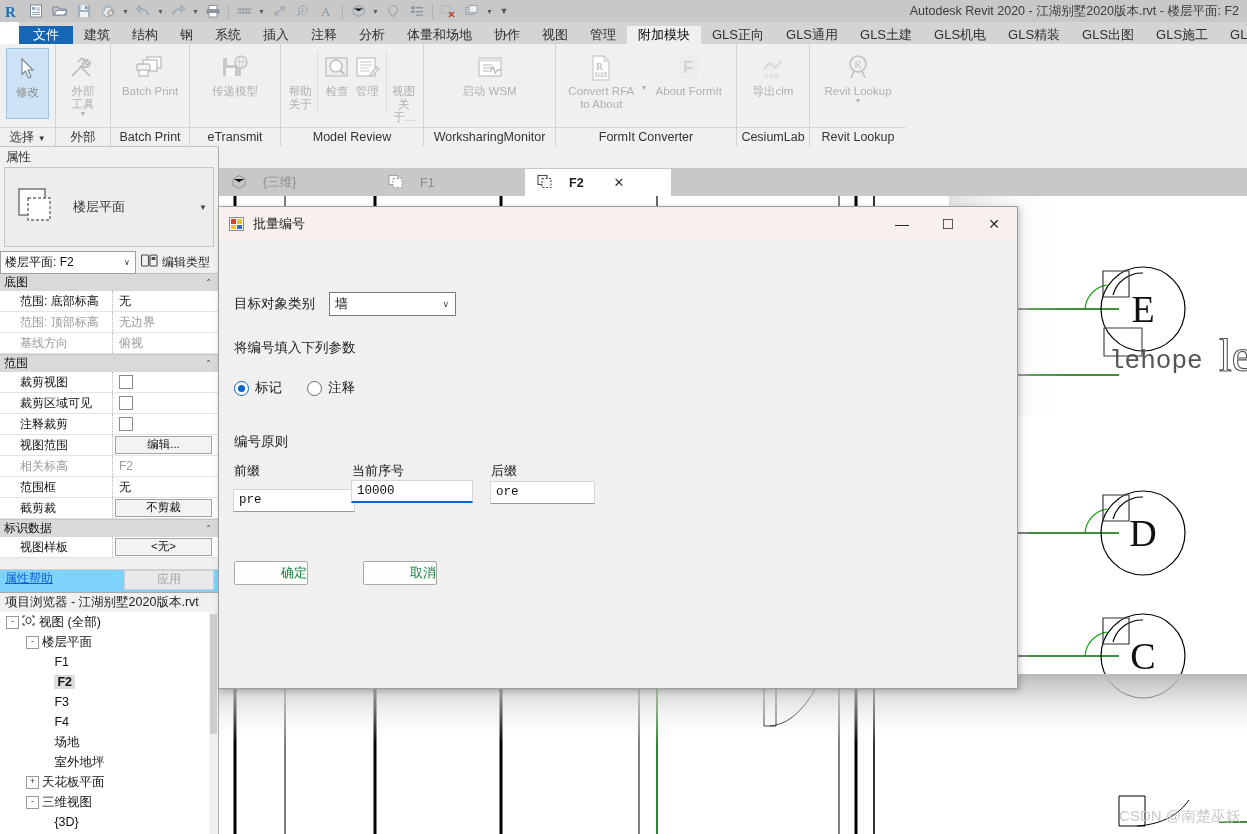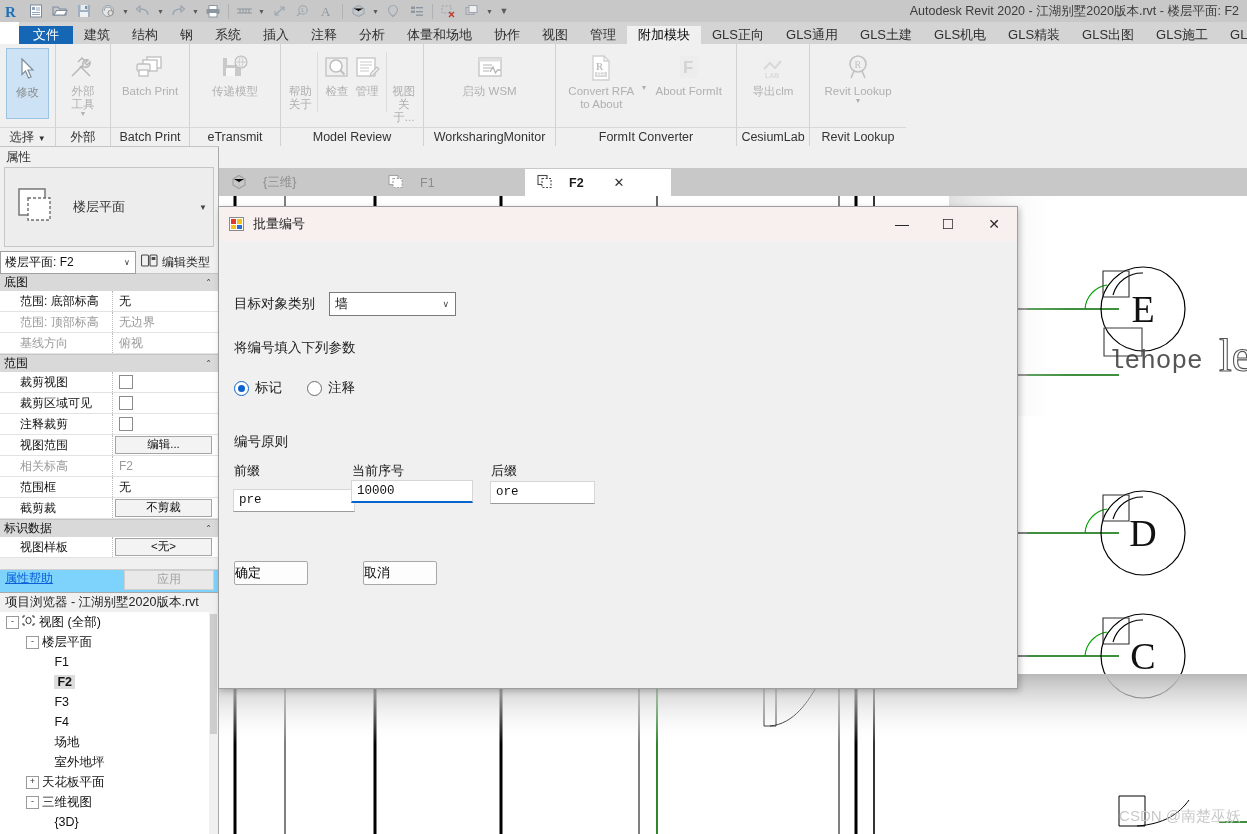--- a/index.html
+++ b/index.html
@@ -164,21 +164,21 @@
   .radio.on{border-color:#0b63ce;}
   .radio.on::after{content:"";position:absolute;left:3px;top:3px;width:7px;height:7px;border-radius:50%;background:#0b63ce;}
   .txtfield{
     position:absolute;height:21px;background:#fff;border:1px solid #d6d6d6;border-bottom:1px solid #9a9a9a;
     font-family:"Liberation Mono","DejaVu Sans Mono",monospace;font-size:12.5px;color:#111;
     padding-left:5px;line-height:21px;
   }
   .txtfield.focus{border-bottom:2px solid #0b63ce;height:20px;}
   .dbtn{
     position:absolute;width:72px;height:22px;background:#fdfdfd;border:1px solid #a8a8a8;border-radius:2px;
-    font-size:13px;color:#000000;text-align:left;line-height:21px;
+    font-size:13px;color:#15803d;text-align:right;line-height:21px;
   }
 
   
   #watermark{
     position:absolute;right:6px;bottom:8px;font-size:15px;color:#c9c9c9;white-space:nowrap;
   }
 </style>
 </head>
 <body>
 

